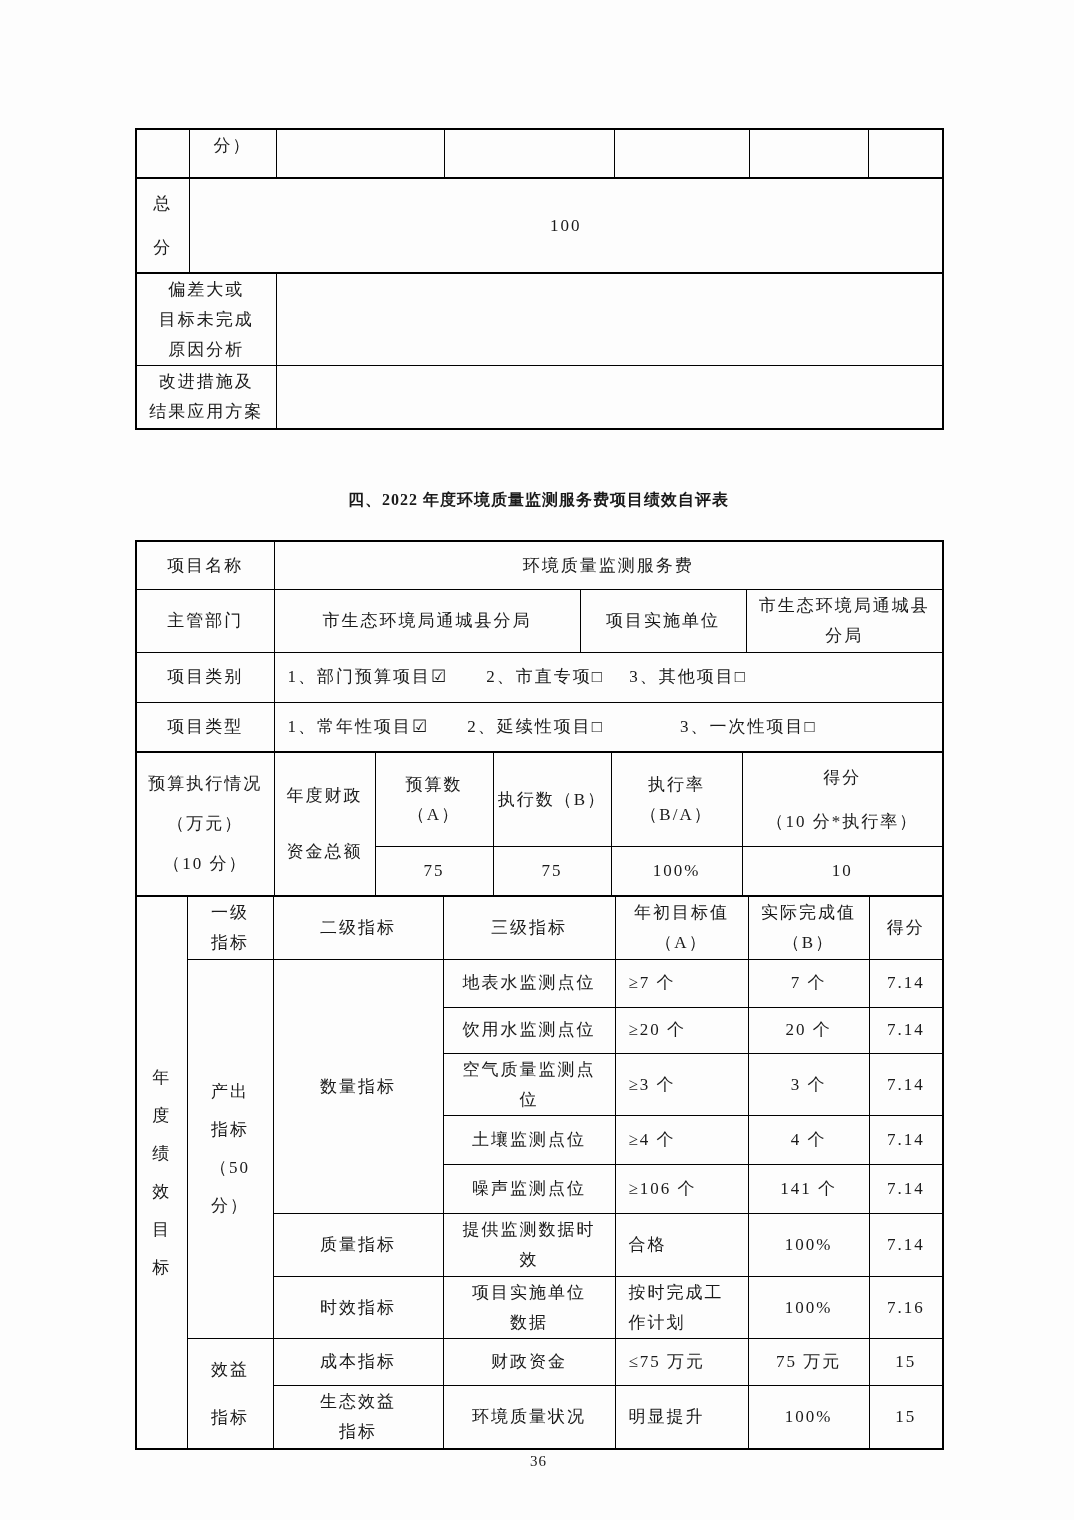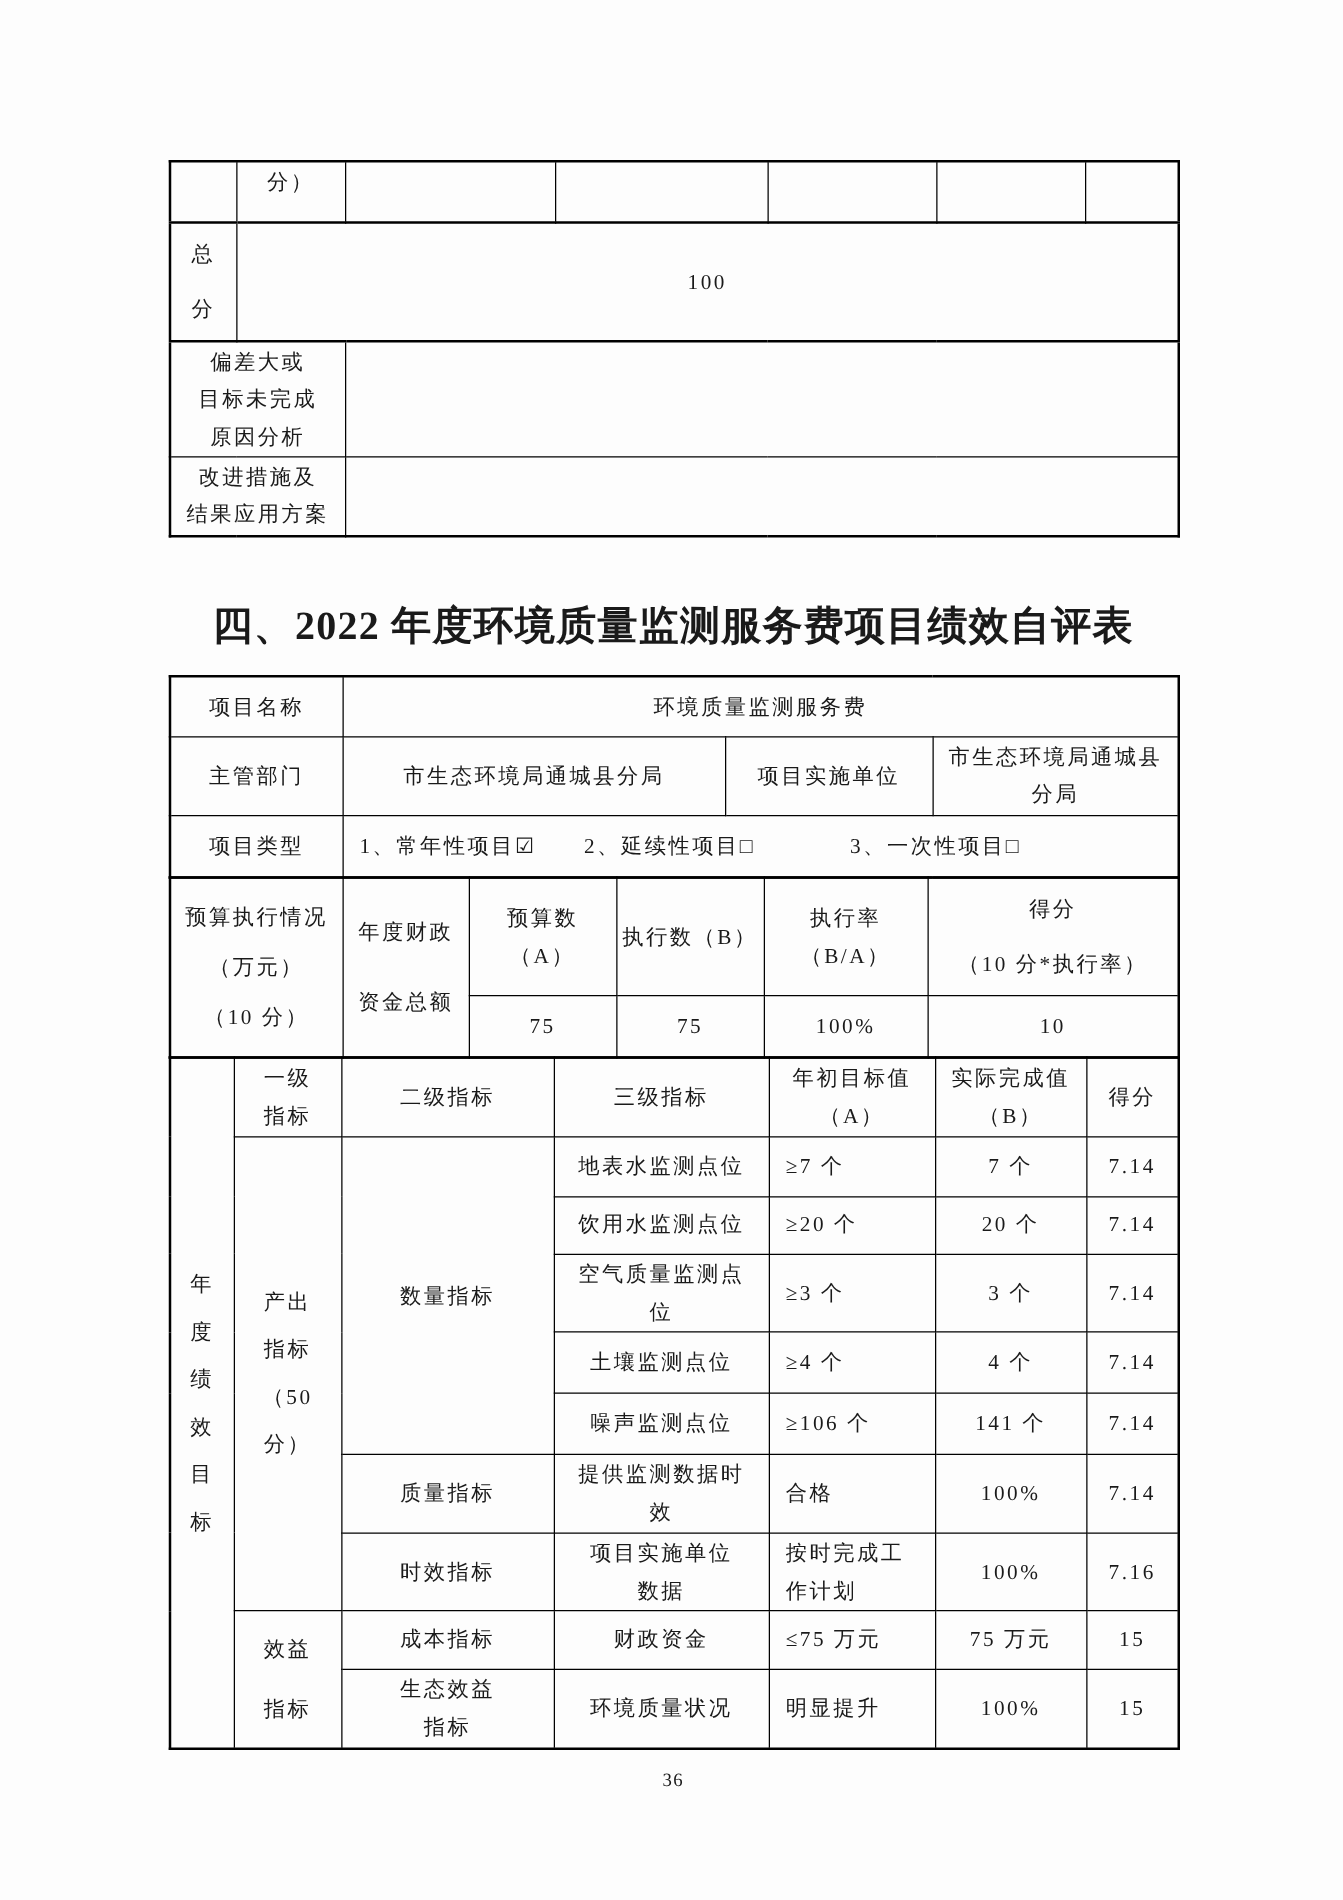--- a/index.html
+++ b/index.html
@@ -25,23 +25,23 @@
   .lh40 { line-height:40px; }
   .lh44 { line-height:44px; }
   .lh48 { line-height:48px;font-family:Liberation Serif, serif; }
   .lh56 { line-height:56px;font-family:Liberation Serif, serif; }
   .h45{height:45px}.h46{height:46px}.h47{height:47px}.h48{height:48px}
   .h49{height:49px}.h50{height:50px}.h51{height:51px}.h53{height:53px}
   .h55{height:55px}.h58{height:58px}.h62{height:62px}.h86{height:86px}
   .h94{height:94px}.h95{height:95px}
   .doc-title {
     margin:52px 0 22px; text-align:center;
-    font-size:32px; font-weight:bold; line-height:36px; letter-spacing:1px;
+    font-size:16px; font-weight:bold; line-height:36px; letter-spacing:1px;
   }
-  .pagenum { margin-top:17px; text-align:center; font-size:15px; letter-spacing:1px; }
+  .pagenum { margin-top:3px; text-align:center; font-size:15px; letter-spacing:1px; }
 </style>
 </head>
 <body>
 
 <div class="page">
   <div class="content">
 
     <table>
       <colgroup>
         <col style="width:53px">
@@ -94,20 +94,24 @@
           <tr class="h49">
         <td>项目名称</td>
         <td colspan="3">环境质量监测服务费</td>
       </tr>
       <tr class="h51">
         <td>主管部门</td>
         <td>市生态环境局通城县分局</td>
         <td>项目实施单位</td>
         <td>市生态环境局通城县
 分局</td>
+      </tr>
+      <tr class="h50">
+        <td>项目类别</td>
+        <td colspan="3" class="al">1、部门预算项目☑　　2、市直专项□　 3、其他项目□</td>
       </tr>
       <tr class="h50">
         <td>项目类型</td>
         <td colspan="3" class="al">1、常年性项目☑　　2、延续性项目□　　　　3、一次性项目□</td>
       </tr>
     </tbody>
       </table>
 
     <table class="seam">
       <colgroup>

